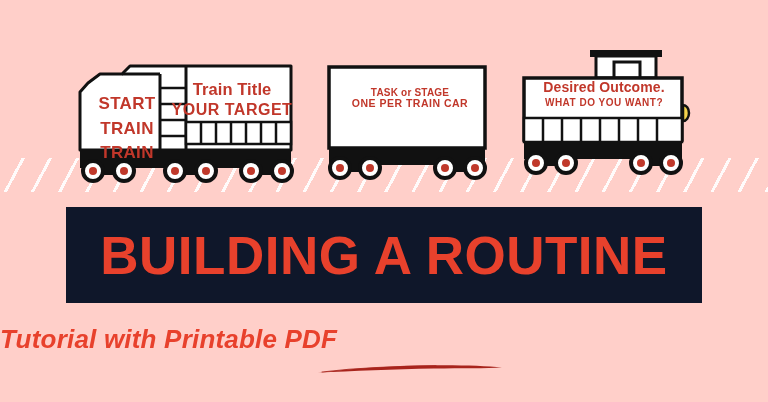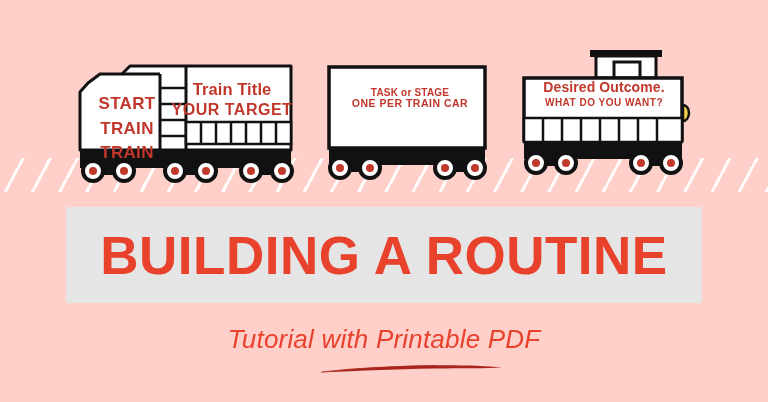--- a/index.html
+++ b/index.html
@@ -95,21 +95,21 @@
   #caboose-text .car-head { font-size: 14px; letter-spacing: 0.1px; }
   #caboose-text .car-sub  { font-size: 10px; margin-top: 1px; }
 
   
   #title-banner {
     position: absolute;
     left: 66px;
     top: 207px;
     width: 636px;
     height: 96px;
-    background: #e5e5e5;
+    background: #0f172a;
   }
   #main-title {
     position: absolute;
     left: 0;
     top: 0;
     width: 636px;
     height: 96px;
     display: flex;
     align-items: center;
     justify-content: center;
@@ -120,25 +120,24 @@
     letter-spacing: 0.5px;
     white-space: nowrap;
   }
 
   
   #subtitle {
     position: absolute;
     left: 0;
     top: 324px;
     width: 768px;
-    text-align: center;
     color: #E8412C;
     font-family: "Liberation Sans", sans-serif;
     font-style: italic;
-    font-weight: normal;
+    font-weight: bold;
     font-size: 26px;
     letter-spacing: 0.2px;
   }
 
   #subtitle-underline {
     position: absolute;
     left: 316px;
     top: 361px;
     width: 188px;
     height: 12px;

